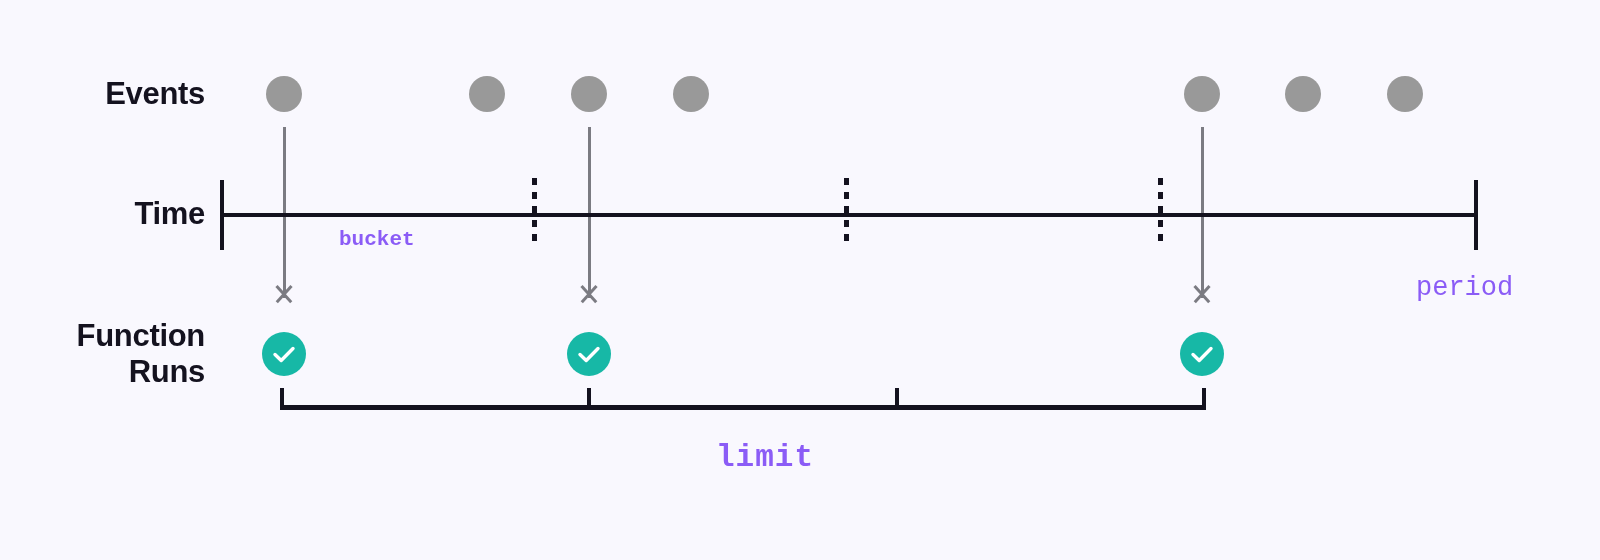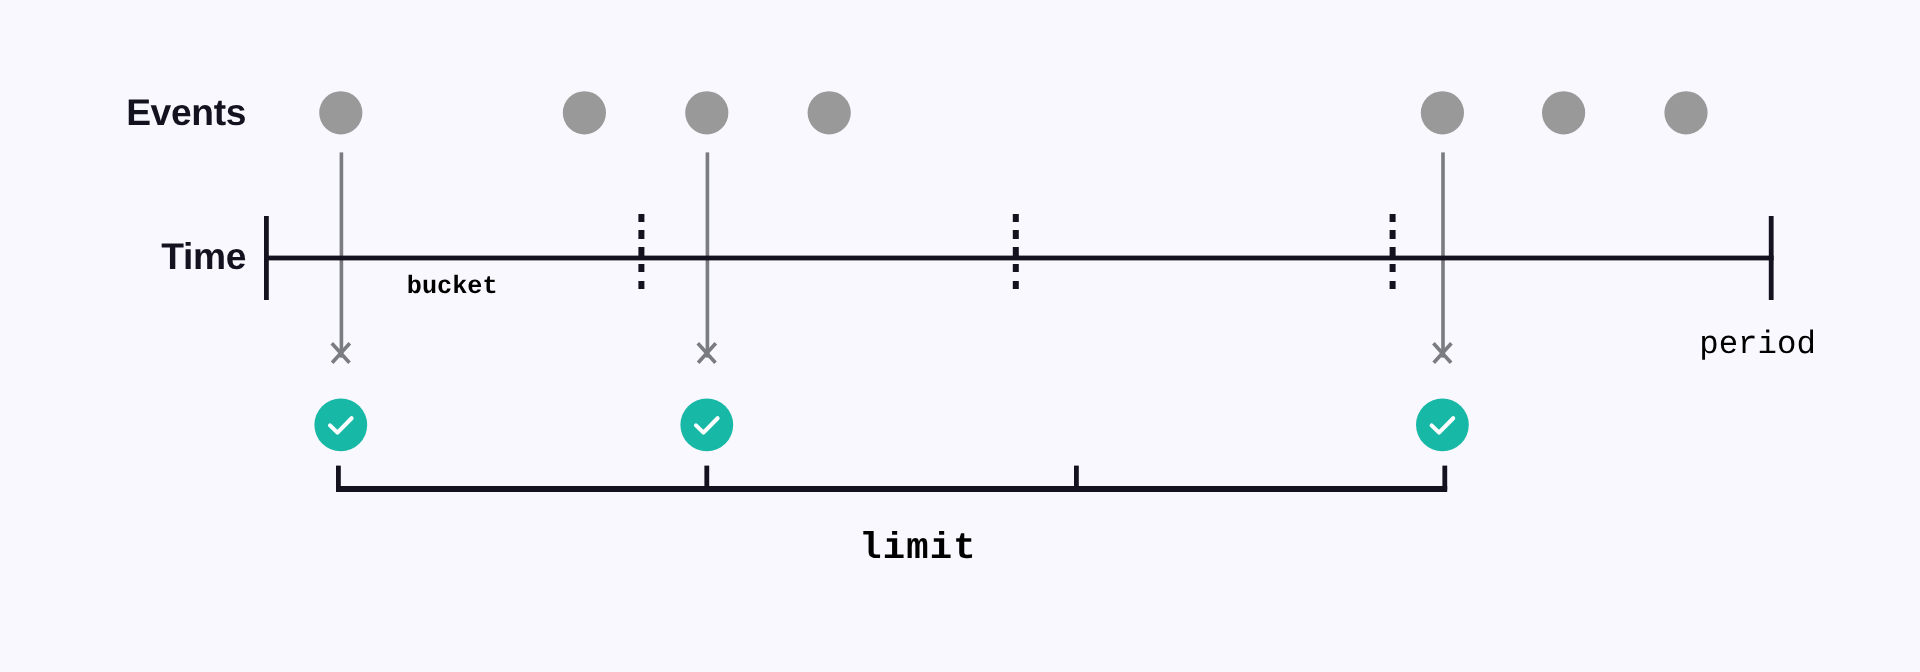--- a/index.html
+++ b/index.html
@@ -96,21 +96,21 @@
   }
   .limit-tick {
     position: absolute;
     width: 4px;
     background: #14121f;
   }
 
   .mono-label {
     position: absolute;
     font-family: "Liberation Mono", "DejaVu Sans Mono", monospace;
-    color: #000000;
+    color: #8b5cf6;
     white-space: nowrap;
   }
   #label-bucket {
     font-size: 21px;
     font-weight: bold;
     left: 339px;
     top: 228px;
   }
   #label-period {
     font-size: 27px;
@@ -129,20 +129,22 @@
 </style>
 </head>
 <body>
 
 <div id="stage">
 
   <div class="row-label" id="label-events">Events</div>
 
   <div class="row-label" id="label-time">Time</div>
 
+  <div class="row-label" id="label-runs">Function
+Runs</div>
 
   <div class="event-dot" style="left:266px; top:76px;"></div>
   <div class="event-dot" style="left:469px; top:76px;"></div>
   <div class="event-dot" style="left:571px; top:76px;"></div>
   <div class="event-dot" style="left:673px; top:76px;"></div>
   <div class="event-dot" style="left:1184px; top:76px;"></div>
   <div class="event-dot" style="left:1285px; top:76px;"></div>
   <div class="event-dot" style="left:1387px; top:76px;"></div>
 
   <div class="drop-line" style="left:283px; top:127px; height:171px;"></div>

